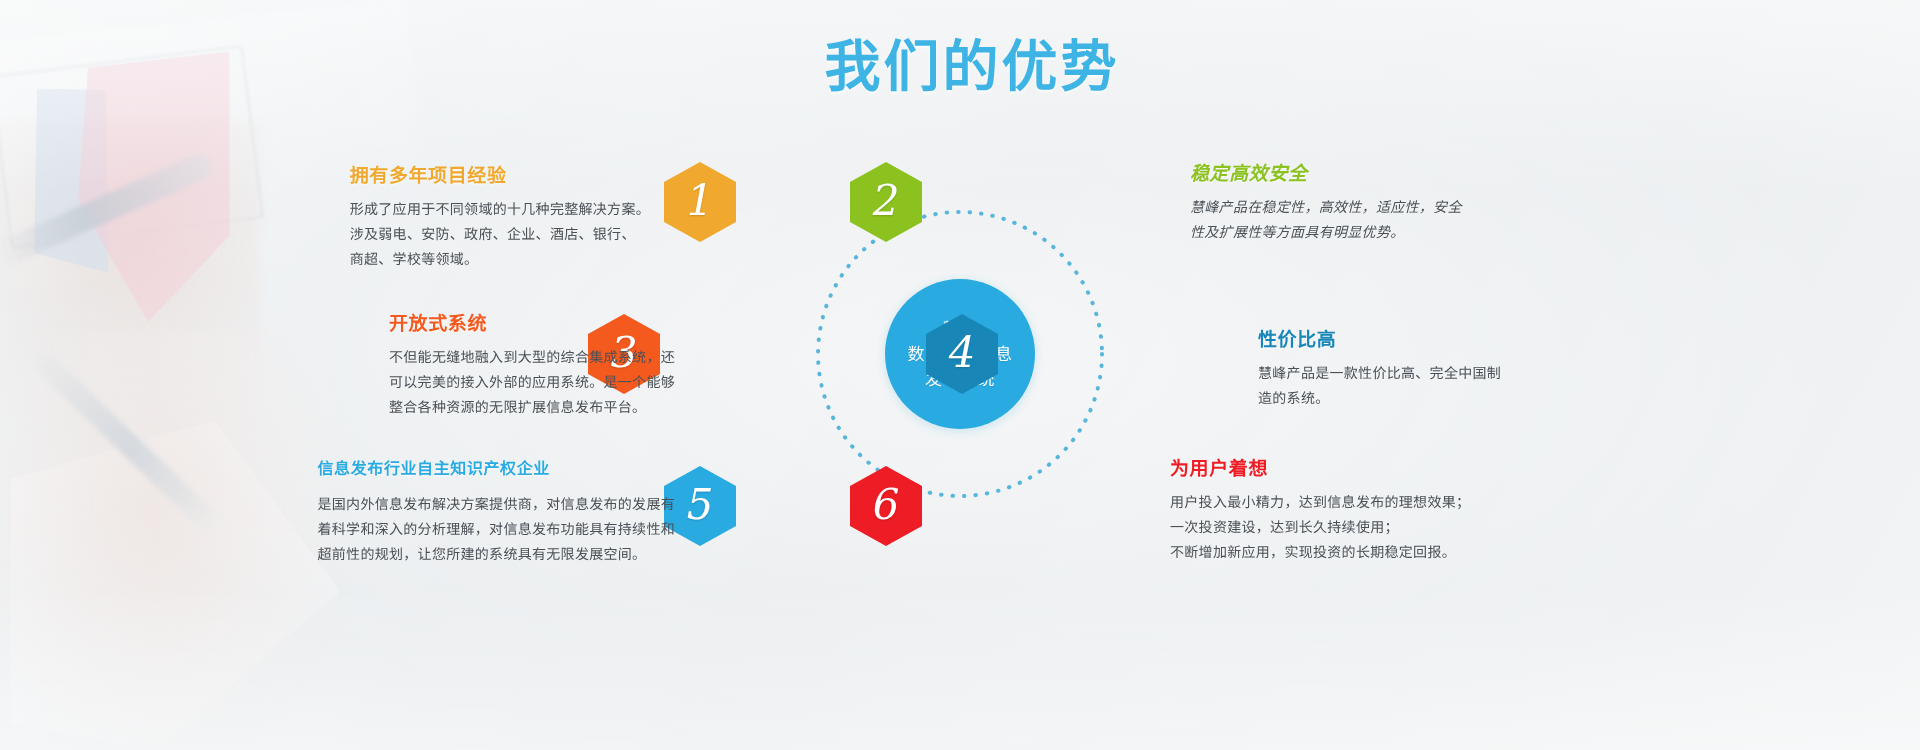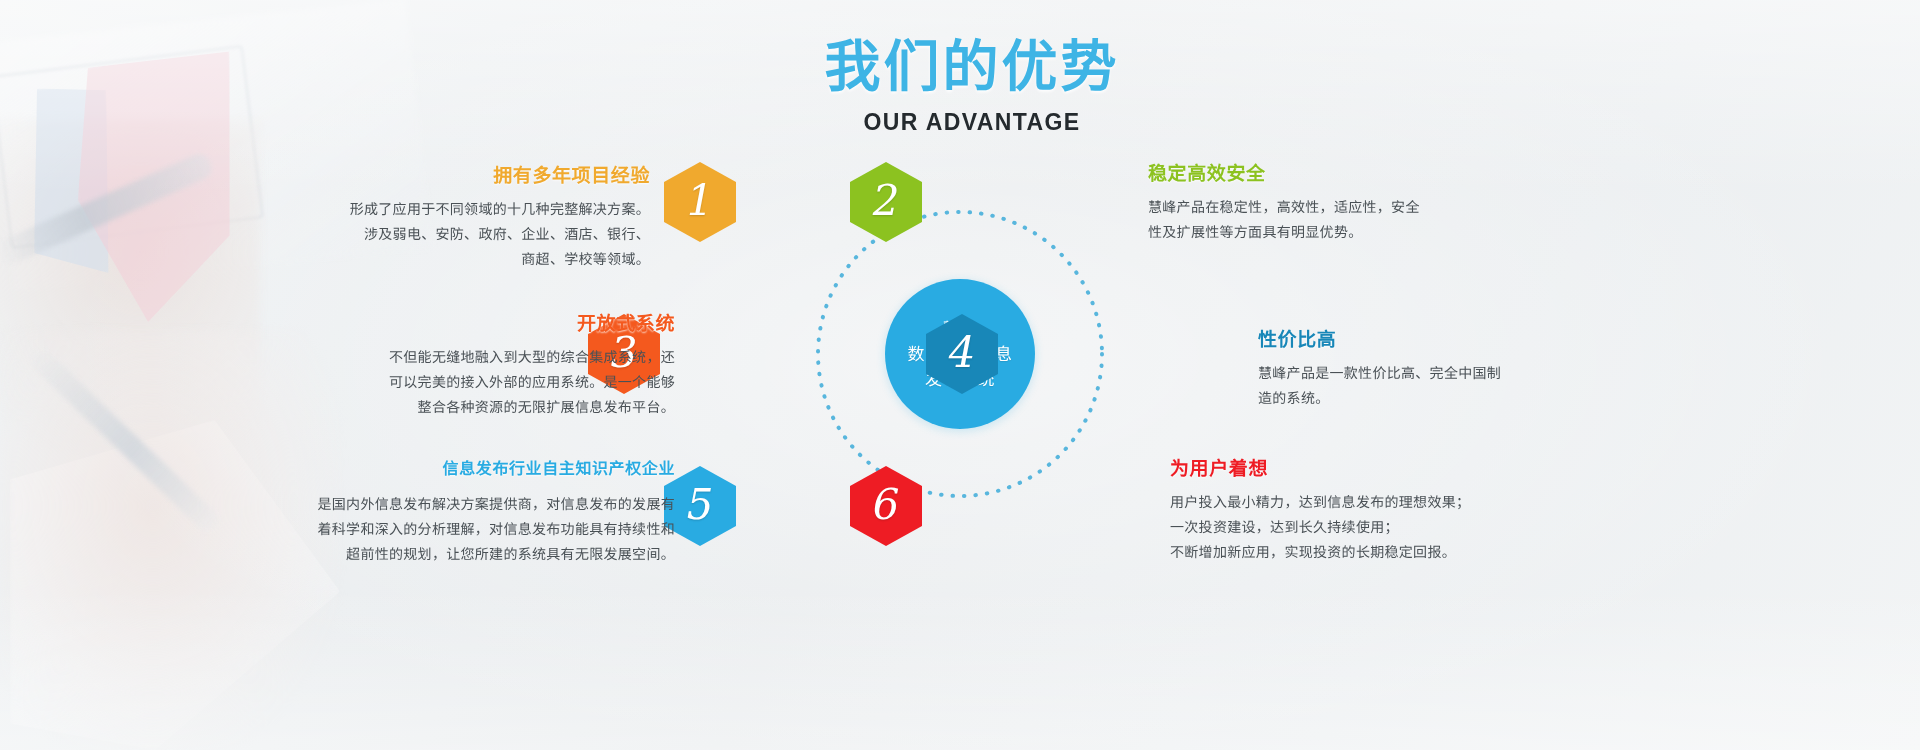--- a/index.html
+++ b/index.html
@@ -241,29 +241,29 @@
   }
   .block-body p {
     margin: 0;
     font-size: 14px;
     line-height: 25px;
     color: #4a5156;
     letter-spacing: .3px;
     font-family: "DejaVu Sans", "Liberation Sans", sans-serif;
     white-space: nowrap;
   }
-  .align-right { text-align: right; }
+  .align-right { text-align: left; }
   .align-left  { text-align: left;  }
 
   
   .blk-1 { right: 1270px; top: 162px; }
   .blk-3 { right: 1245px; top: 310px; }
   .blk-5 { right: 1245px; top: 455px; }
   
-  .blk-2 { left: 1148px; top: 160px; }
+  .blk-2 { left: 1190px; top: 160px; font-style: italic; }
   .blk-4 { left: 1258px; top: 326px; }
   .blk-6 { left: 1170px; top: 455px; }
 </style>
 </head>
 <body>
 
 <div id="stage">
 
   <div class="bg-layer bg-base"></div>
   <div class="bg-layer bg-right-clipboard"></div>
@@ -274,21 +274,20 @@
   <div class="bg-layer bg-left-pen"></div>
   <div class="bg-layer bg-left-paper-low"></div>
   <div class="bg-layer bg-right-hand"></div>
   <div class="bg-layer bg-right-pen"></div>
   <div class="bg-layer bg-vignette"></div>
   <div class="bg-layer bg-top-fade"></div>
   <div class="bg-layer bg-bottom-fade"></div>
 
   <div class="heading">
     <div class="heading-cn" style="color: rgb(62, 180, 229);">我们的优势</div>
-    <div class="heading-en">OUR ADVANTAGE</div>
   </div>
 
   <div class="diagram">
 
     <svg class="ring-svg" viewBox="0 0 600 420">
       <circle cx="300" cy="192" r="142" fill="none" stroke="#58b6dd" stroke-width="4" stroke-linecap="round" stroke-dasharray="0.5 11"></circle>
     </svg>
 
     <div class="core" style="background: rgb(41, 171, 226);">
       <div class="core-line">慧峰</div>

